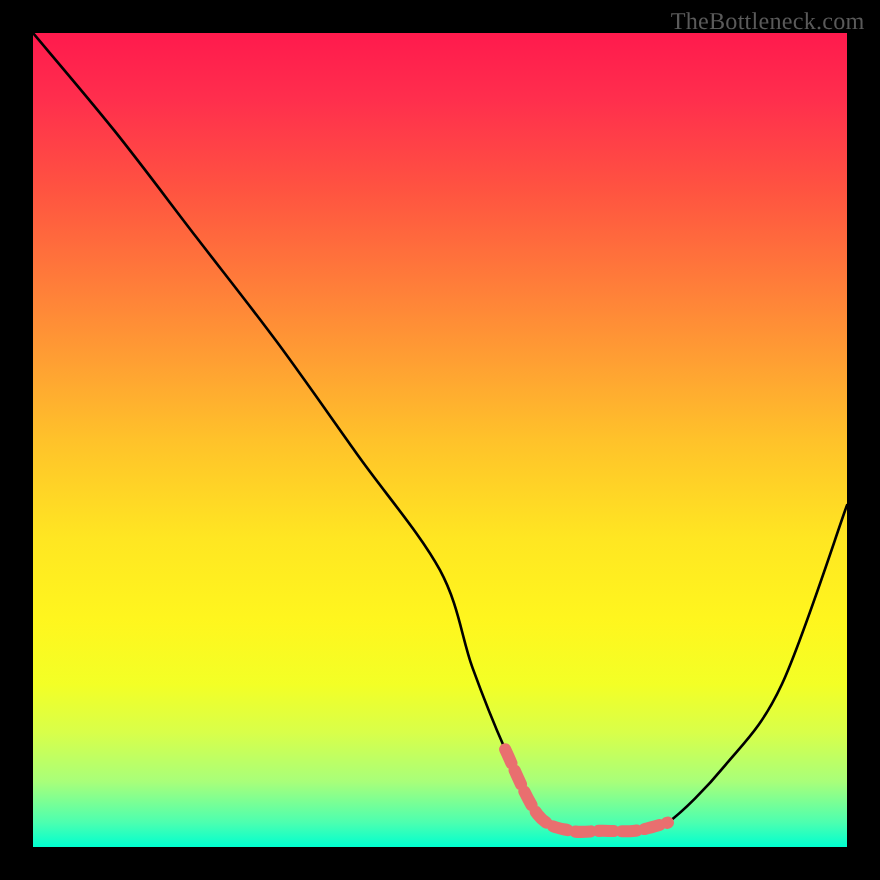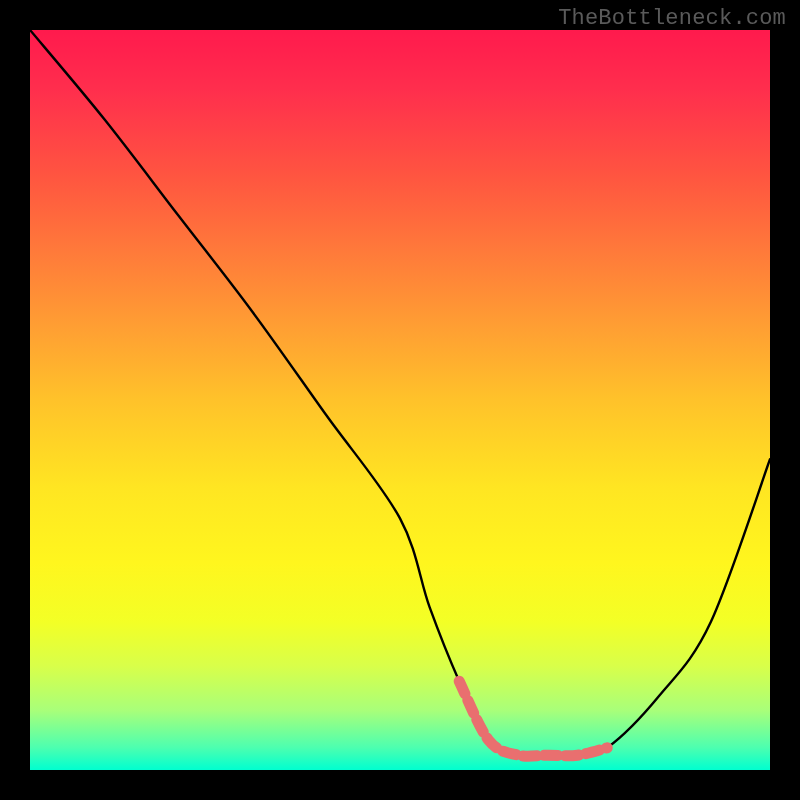--- a/index.html
+++ b/index.html
@@ -29,21 +29,21 @@
       #d8ff4a 86%,
       #a8ff7a 92%,
       #4cffb0 97%,
       #00ffd0 100%
     );
   }
   .watermark {
     position: absolute;
     top: 6px;
     right: 14px;
-    font-family: Liberation Mono, monospace;
+    font-family: Liberation Serif, serif;
     font-size: 22px;
     color: #5a5a5a;
     letter-spacing: 0.2px;
     user-select: none;
   }
   svg.curve {
     position: absolute;
     left: 0;
     top: 0;
     width: 740px;

